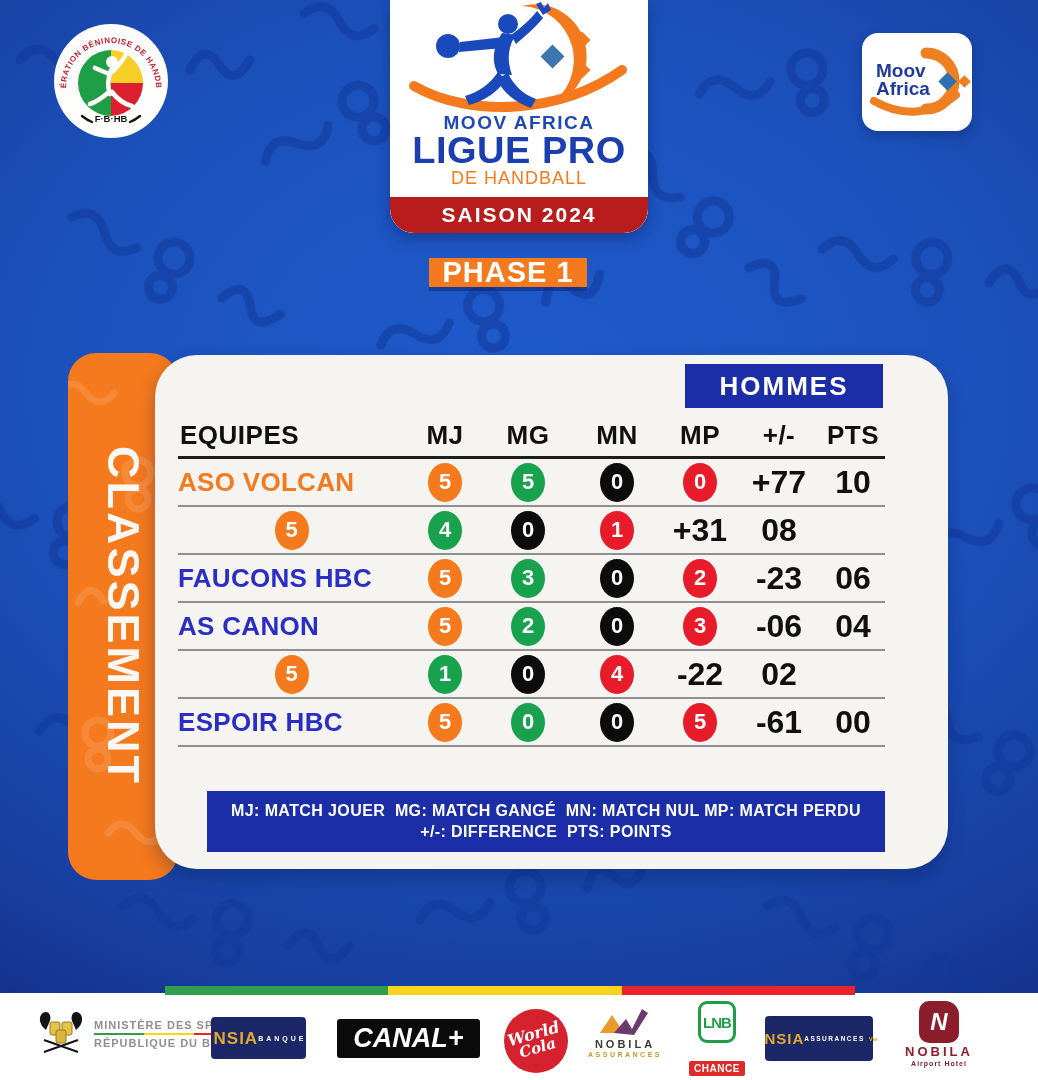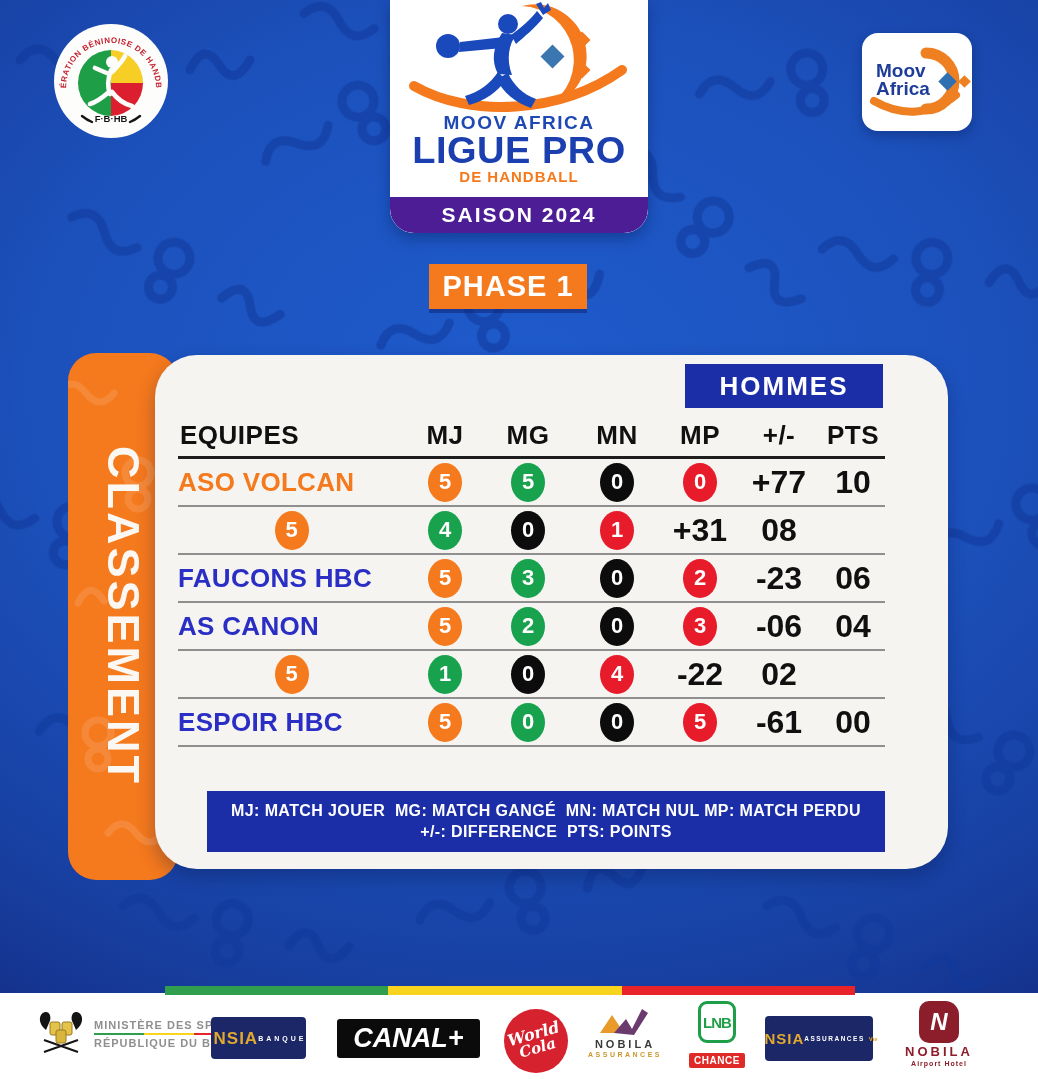--- a/index.html
+++ b/index.html
@@ -15,29 +15,29 @@
   
   .fed-logo{position:absolute;left:52px;top:22px;width:118px;height:118px;}
   .league-card{position:absolute;left:390px;top:0;width:258px;height:233px;background:#fff;
     border-radius:0 0 24px 24px;box-shadow:0 6px 14px rgba(6,20,70,.35);overflow:hidden;}
   .league-art{position:absolute;left:0;top:2px;width:258px;height:116px;}
   .league-l1{position:absolute;left:0;top:112px;width:100%;text-align:center;
     font-size:19px;font-weight:800;letter-spacing:1.5px;color:#1E49B4;}
   .league-l2{position:absolute;left:0;top:129px;width:100%;text-align:center;
     font-size:38px;font-weight:800;letter-spacing:.5px;color:#1C3FB0;transform:scaleY(.96);}
   .league-l3{position:absolute;left:0;top:168px;width:100%;text-align:center;
-    font-size:15px;font-weight:700;letter-spacing:1px;color:#F5791D;}
-  .league-banner{position:absolute;left:0;bottom:0;width:100%;height:36px;background:#4c1d95;
+    font-size:18px;font-weight:400;letter-spacing:1px;color:#F5791D;}
+  .league-banner{position:absolute;left:0;bottom:0;width:100%;height:36px;background:#b91c1c;
     border-radius:0 0 24px 24px;display:flex;align-items:center;justify-content:center;
     color:#fff;font-size:21px;font-weight:800;letter-spacing:2px;}
   .moov-card{position:absolute;left:862px;top:33px;width:110px;height:98px;background:#fff;
     border-radius:16px;box-shadow:0 5px 12px rgba(6,20,70,.3);}
 
   
-  .phase-badge{position:absolute;left:429px;top:264px;width:158px;height:45px;background:#F5791D;
+  .phase-badge{position:absolute;left:429px;top:258px;width:158px;height:29px;background:#F5791D;
     display:flex;align-items:center;justify-content:center;color:#fff;font-size:29px;font-weight:800;
     letter-spacing:1px;box-shadow:0 4px 0 rgba(14,38,120,.55);}
 
   
   .classement{position:absolute;left:68px;top:353px;width:110px;height:527px;background:#F5791D;
     border-radius:28px;z-index:1;overflow:hidden;}
   .classement .vtext{position:absolute;left:0;top:0;width:100%;height:100%;
     display:flex;align-items:center;justify-content:center;
     writing-mode:vertical-rl;color:#FBF8F3;font-size:45px;font-weight:800;letter-spacing:3px;}
 
@@ -98,21 +98,21 @@
   .sp-cola{left:504px;top:16px;width:64px;height:64px;background:#D6212E;border-radius:50%;
     display:flex;align-items:center;justify-content:center;overflow:hidden;}
   .cola-txt{transform:rotate(-16deg);text-align:center;color:#fff;
     font-family:"DejaVu Serif","Liberation Serif",serif;font-style:italic;font-weight:700;line-height:.95;}
   .cola-txt .a{font-size:16px;}.cola-txt .b{font-size:15px;display:block;}
 
   .sp-nobassur{left:581px;top:12px;width:88px;flex-direction:column;gap:1px;}
   .noba-name{font-size:11px;font-weight:700;color:#3a3a3a;letter-spacing:3px;}
   .noba-sub{font-size:7px;font-weight:700;color:#C9972C;letter-spacing:2.5px;}
 
-  .sp-lnb{left:689px;top:8px;width:56px;flex-direction:column;gap:10px;}
+  .sp-lnb{left:689px;top:8px;width:56px;flex-direction:column;gap:18px;}
   .lnb-mono{width:38px;height:42px;border:3px solid #1E9E47;border-radius:9px;display:flex;
     align-items:center;justify-content:center;color:#1E9E47;font-size:15px;font-weight:800;letter-spacing:-1px;}
   .lnb-box{background:#E02A28;color:#fff;font-size:10px;font-weight:800;padding:2px 5px;border-radius:2px;letter-spacing:.5px;}
 
   .sp-nsiaa{left:765px;top:23px;width:108px;height:45px;background:#1B2766;border-radius:4px;
     display:flex;align-items:center;justify-content:center;gap:4px;}
   .nsiaa-name{color:#E3A92E;font-size:15px;font-weight:800;letter-spacing:1px;}
   .nsiaa-sub{color:#fff;font-size:6.5px;font-weight:700;letter-spacing:1.5px;margin-top:1px;}
   .nsiaa-vie{color:#E3A92E;font-size:6px;font-weight:700;vertical-align:super;}
 

